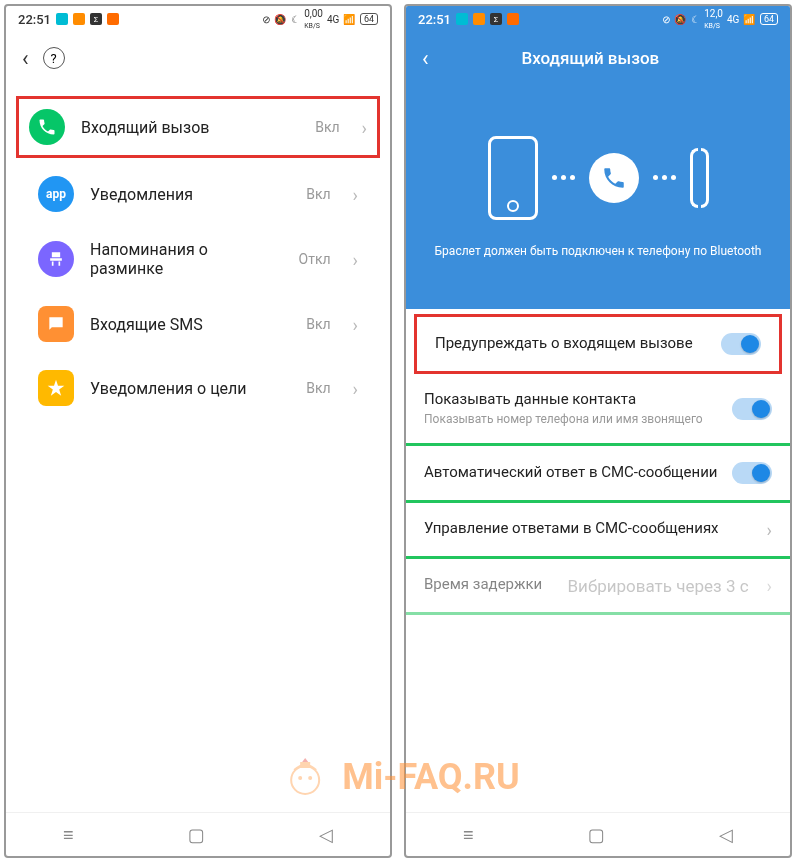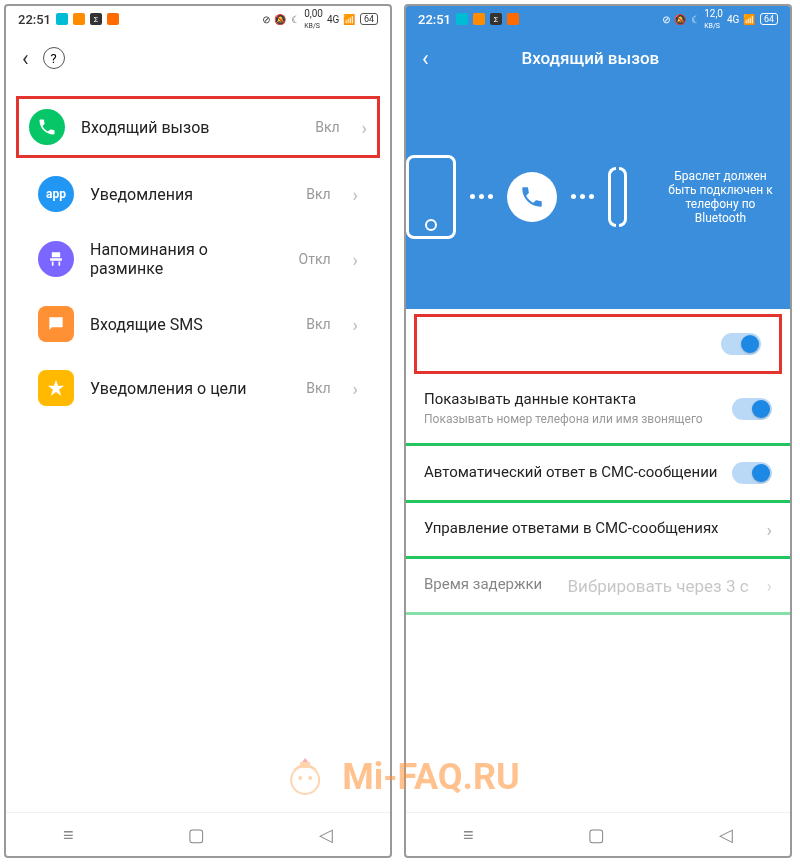--- a/index.html
+++ b/index.html
@@ -68,21 +68,21 @@
 .icon-orange { background: #ff9033; }
 .icon-yellow { background: #ffb900; }
 .item-label { flex: 1; font-size: 16px; color: #222; }
 .item-value { font-size: 14px; color: #999; }
 .chevron { color: #bbb; font-size: 18px; margin-left: 6px; }
 
 .hero {
   background: #3b8edb;
   height: 225px;
   display: flex;
-  flex-direction: row;
+  flex-direction: column;
   align-items: center;
   justify-content: center;
   color: #fff;
   gap: 24px;
 }
 .hero-graphic { display: flex; align-items: center; gap: 14px; }
 .hero-phone { width: 50px; height: 84px; border: 3px solid #fff; border-radius: 8px; position: relative; }
 .hero-phone::after { content: ''; position: absolute; bottom: 5px; left: 50%; transform: translateX(-50%); width: 8px; height: 8px; border: 2px solid #fff; border-radius: 50%; }
 .hero-dots { display: flex; gap: 4px; }
 .hero-dots span { width: 5px; height: 5px; background: #fff; border-radius: 50%; }
@@ -269,20 +269,21 @@
         <div class="arcl"></div>
           <div class="arc"></div>
       </div>
     </div>
     <div class="hero-text">Браслет должен быть подключен к телефону по Bluetooth</div>
   </div>
 
   <div class="settings-list">
     <div class="setting-item setting-highlight">
       <div class="setting-text">
+        <div class="setting-title">Предупреждать о входящем вызове</div>
       </div>
       <div class="toggle on"></div>
     </div>
 
     <div class="setting-item">
       <div class="setting-text">
         <div class="setting-title">Показывать данные контакта</div>
         <div class="setting-sub">Показывать номер телефона или имя звонящего</div>
       </div>
       <div class="toggle on"></div>

